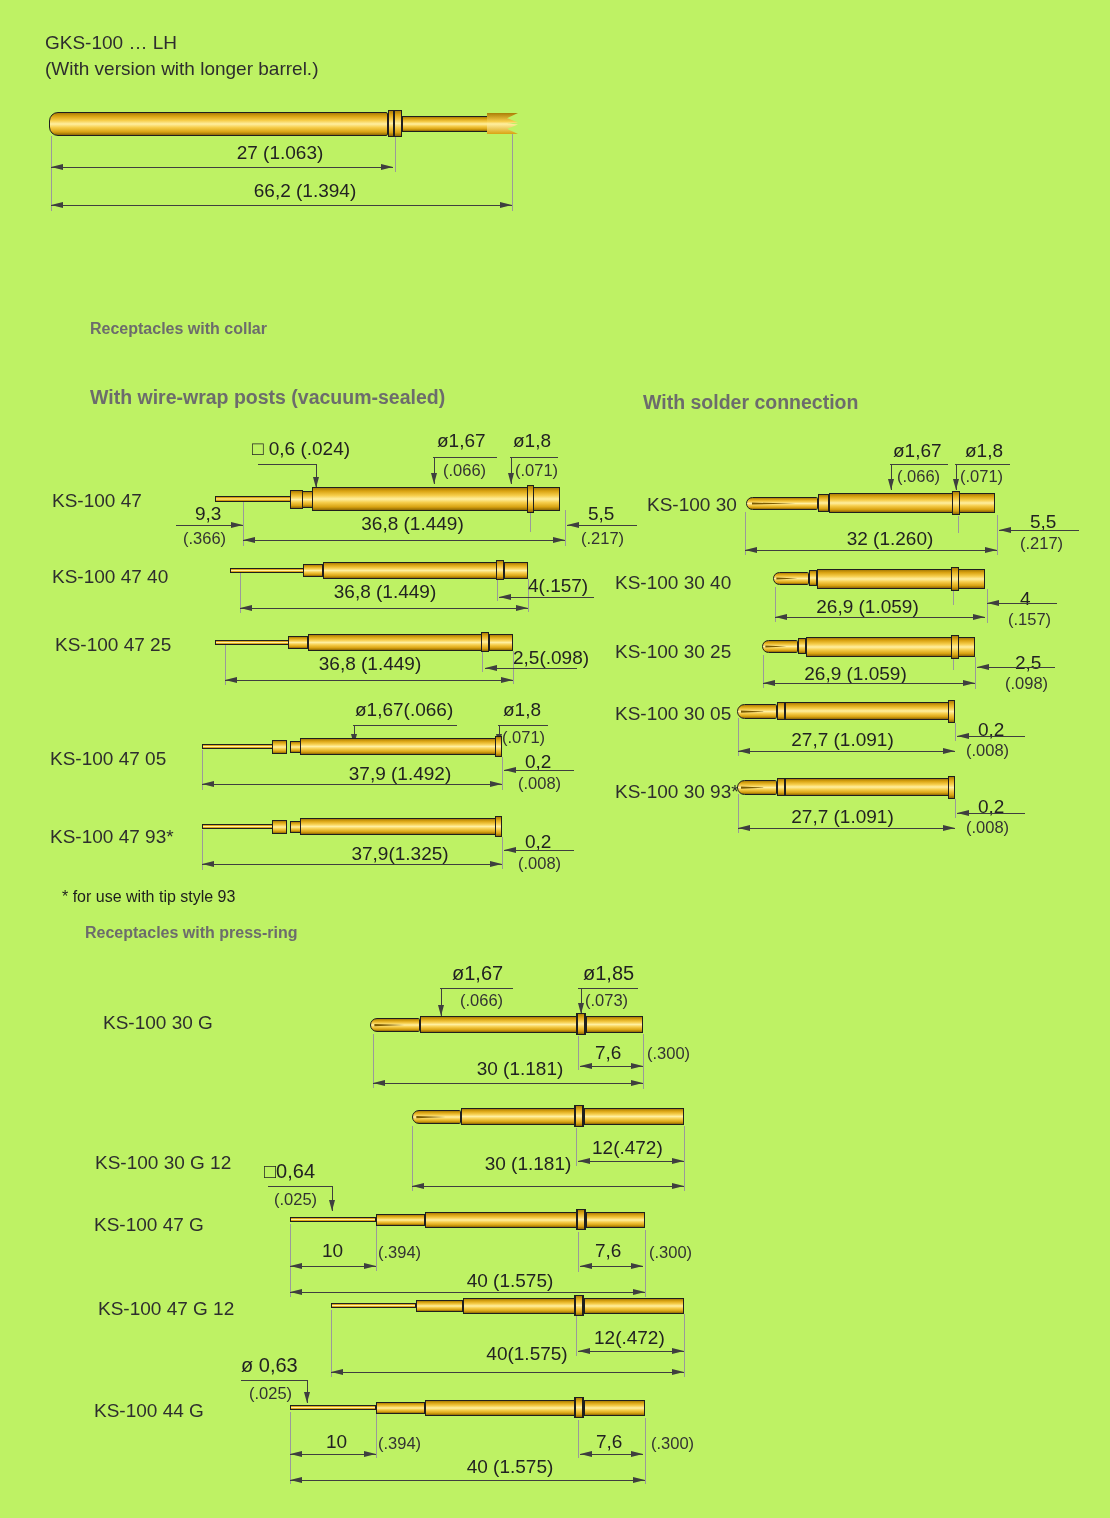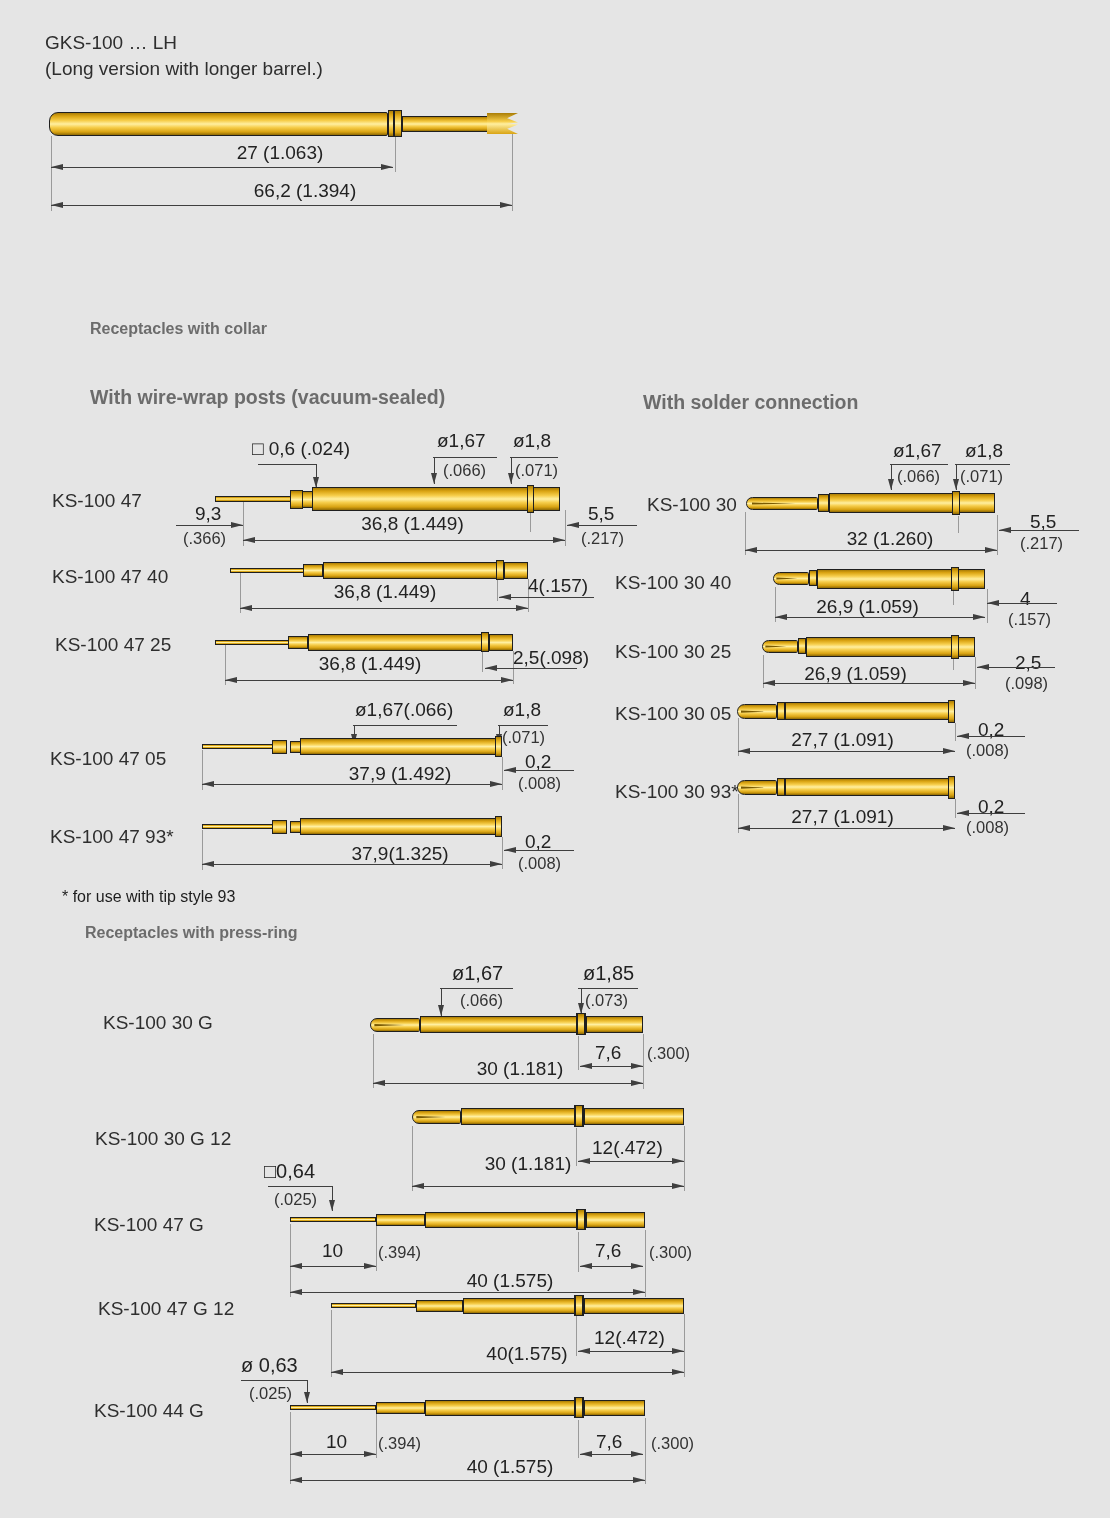--- a/index.html
+++ b/index.html
@@ -1,16 +1,16 @@
 <!DOCTYPE html>
 <html><head>
 <meta charset="utf-8">
 <style>
   html,body { margin:0; padding:0; background:#ffffff; }
-  #canvas { position:relative; width:1110px; height:1518px; background:#e5e5e5;
+  #canvas { position:relative; width:1110px; height:1518px; background:#bef264;
             font-family:"Liberation Sans", sans-serif; overflow:hidden; }
   .t   { position:absolute; white-space:nowrap; font-size:19px; color:#222; }
   .t20 { position:absolute; white-space:nowrap; font-size:20px; color:#222; }
   .ti  { position:absolute; white-space:nowrap; font-size:16.5px; color:#333; }
   .tc  { text-align:center; }
   .lbl { position:absolute; white-space:nowrap; font-size:19px; color:#2e2e2e; }
   .h1  { position:absolute; white-space:nowrap; font-size:16px; font-weight:700; color:#6c6c6c; }
   .h2  { position:absolute; white-space:nowrap; font-size:19.5px; font-weight:700; color:#6c6c6c; }
   .fn  { position:absolute; white-space:nowrap; font-size:16px; color:#1d1d1d; }
 
@@ -38,21 +38,21 @@
   .da::after { content:""; position:absolute; bottom:0; left:-3.4px; width:0; height:0;
                border-left:3.8px solid transparent; border-right:3.8px solid transparent;
                border-top:11px solid #3f3f3f; }
 </style>
 </head>
 <body>
 
 <div id="canvas">
 
   <div class="lbl" style="left:45px;top:32px;">GKS-100 … LH</div>
-  <div class="lbl" style="left:45px;top:58px;">(Long version with longer barrel.)</div>
+  <div class="lbl" style="left:45px;top:58px;">(With version with longer barrel.)</div>
 
   <div class="gold rleft" style="left:49px;top:112px;width:339px;height:24px;"></div>
   <div class="gold" style="left:388px;top:110px;width:6px;height:27px;"></div>
   <div class="gold" style="left:394px;top:110px;width:8px;height:27px;"></div>
   <div class="gold" style="left:402px;top:116px;width:86px;height:16px;"></div>
   <div class="crown" style="left:487px;top:113px;width:31px;height:21px;"></div>
 
   <div class="ext" style="left:51px;top:136px;height:75px;"></div>
   <div class="ext" style="left:395px;top:137px;height:35px;"></div>
   <div class="ext" style="left:512px;top:134px;height:77px;"></div>
@@ -252,21 +252,21 @@
   <div class="gold" style="left:586px;top:1016px;width:57px;height:17px;"></div>
   <div class="ext" style="left:373px;top:1034px;height:54px;"></div>
   <div class="ext" style="left:578px;top:1036px;height:34px;"></div>
   <div class="ext" style="left:643px;top:1034px;height:55px;"></div>
   <div class="t" style="left:595px;top:1042px;">7,6</div>
   <div class="dl arrL arrR" style="left:580px;top:1066px;width:63px;"></div>
   <div class="ti" style="left:647px;top:1044px;">(.300)</div>
   <div class="t tc" style="left:430px;top:1058px;width:180px;">30 (1.181)</div>
   <div class="dl arrL arrR" style="left:373px;top:1083px;width:270px;"></div>
 
-  <div class="lbl" style="left:95px;top:1128px;">KS-100 30 G 12</div>
+  <div class="lbl" style="left:95px;top:1152px;">KS-100 30 G 12</div>
   <div class="gold rleft head" style="left:412px;top:1110px;width:49px;height:14px;"></div>
   <div class="gold" style="left:461px;top:1108px;width:115px;height:17px;"></div>
   <div class="gold pring" style="left:574px;top:1105px;width:10px;height:22px;"></div>
   <div class="gold" style="left:584px;top:1108px;width:100px;height:17px;"></div>
   <div class="ext" style="left:412px;top:1126px;height:65px;"></div>
   <div class="ext" style="left:576px;top:1128px;height:38px;"></div>
   <div class="ext" style="left:684px;top:1126px;height:65px;"></div>
   <div class="t" style="left:592px;top:1137px;">12(.472)</div>
   <div class="dl arrL arrR" style="left:578px;top:1161px;width:106px;"></div>
   <div class="t tc" style="left:438px;top:1153px;width:180px;">30 (1.181)</div>

